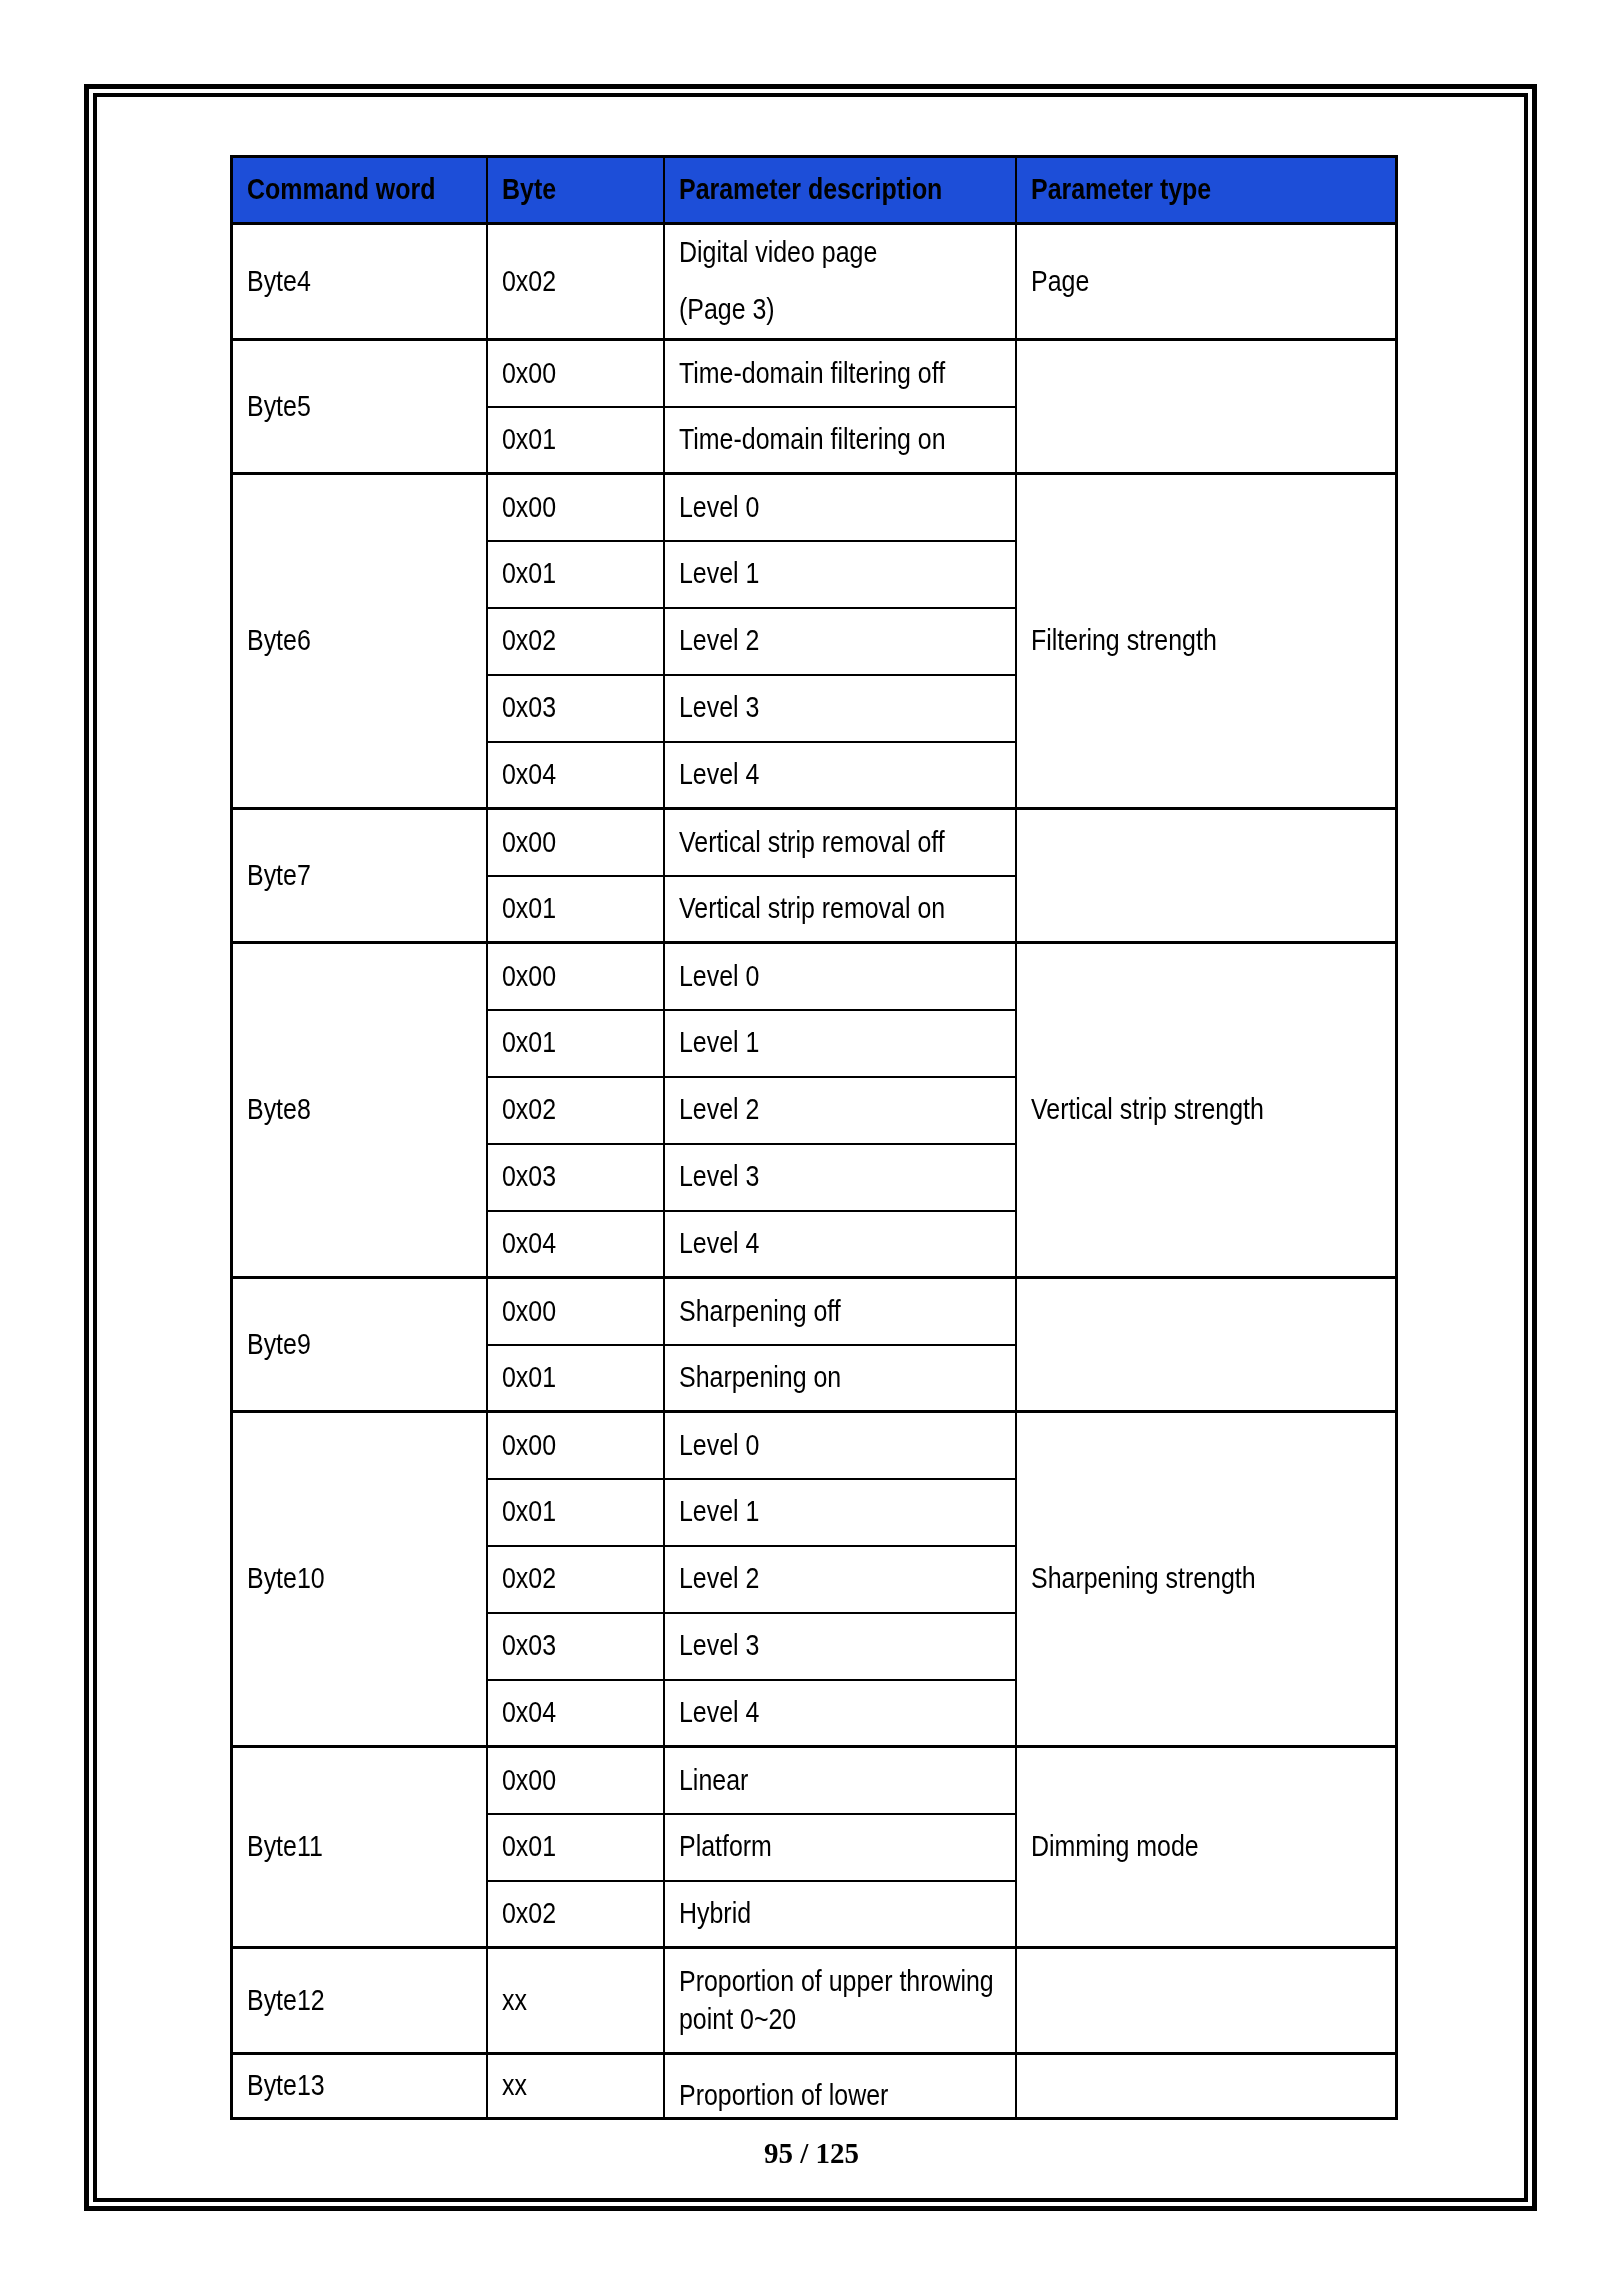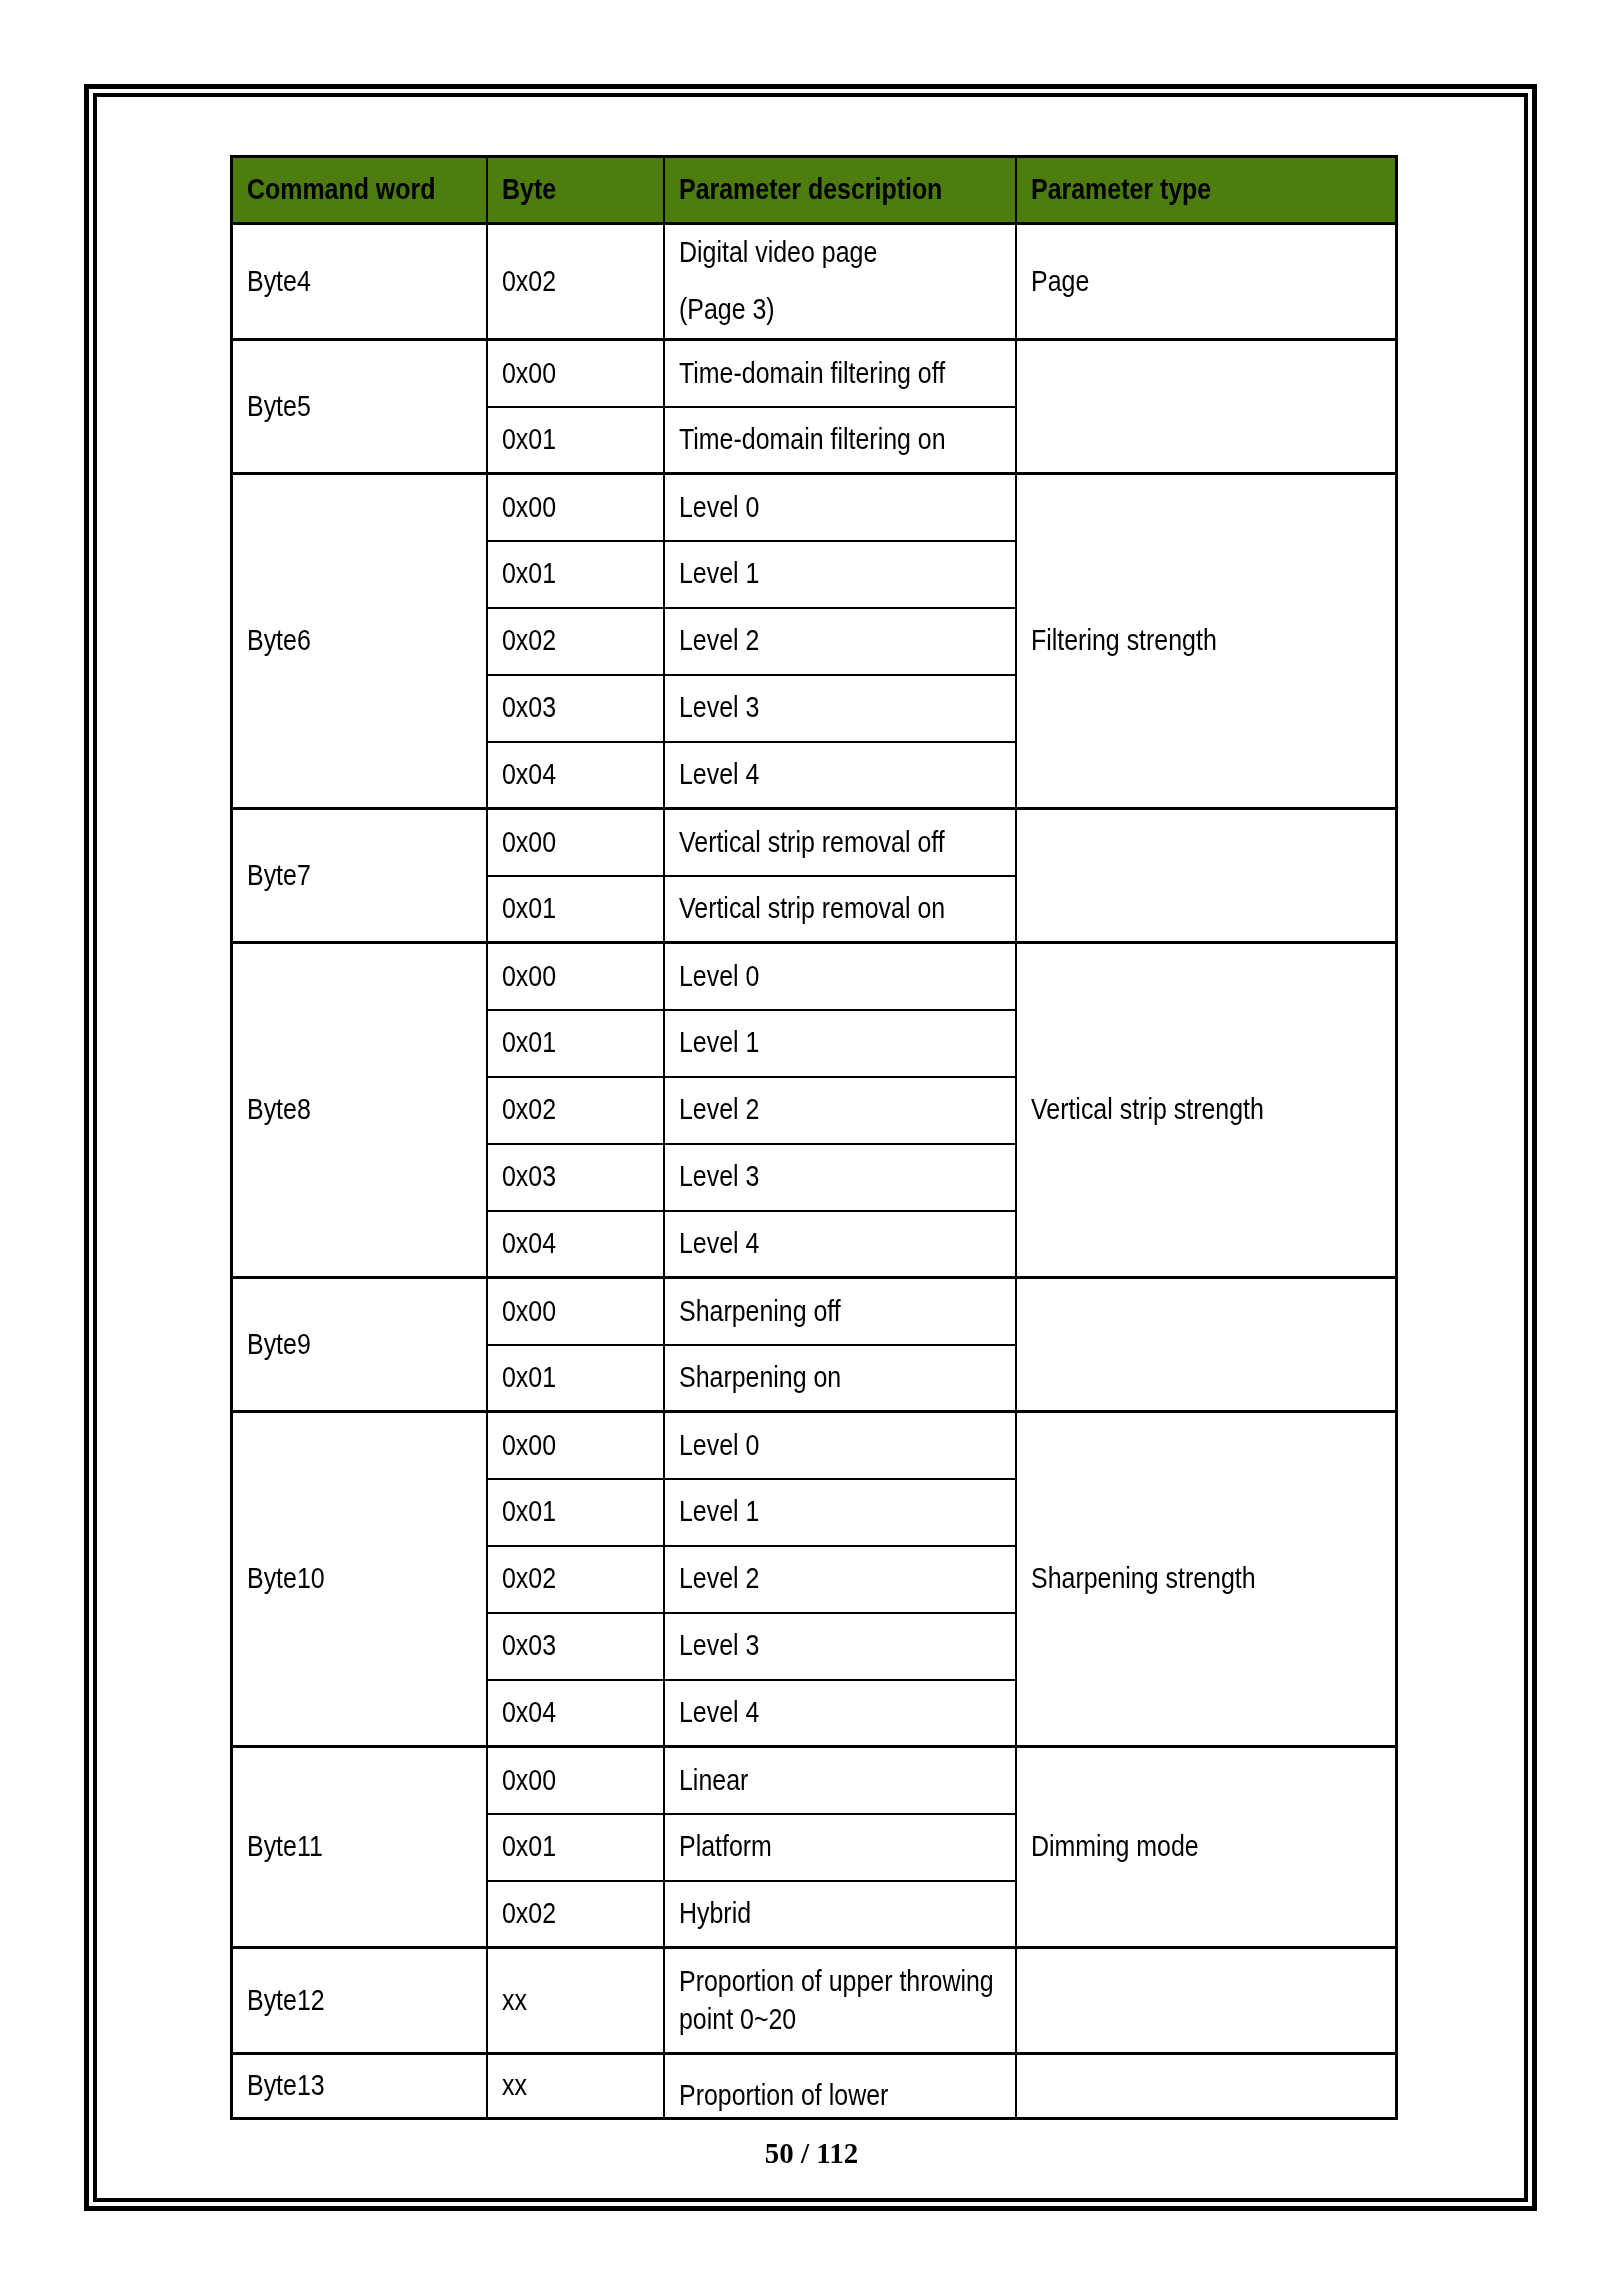--- a/index.html
+++ b/index.html
@@ -45,21 +45,21 @@
   .cmd td, .cmd th {
     border: 2.6px solid #000;
     vertical-align: middle;
     padding: 0 2.6px 0 14.4px;
     font-size: 29px;
     font-weight: normal;
     text-align: left;
     overflow: hidden;
   }
   .cmd th {
-    background: #4d7c0f;
+    background: #1d4ed8;
     font-weight: bold;
     border-bottom: 3.9px solid #000;
   }
   tr.grp > td { border-top: 3.9px solid #000; }
   tr.hh   { height: 67px; }
   tr.tall { height: 116px; text-decoration: underline; }
   tr.r    { height: 67px; }
   tr.b12  { height: 106px; }
   tr.b13  { height: 65px; }
   
@@ -249,14 +249,14 @@
 
   <tr class="grp b13">
     <td><span class="t">Byte13</span></td>
     <td><span class="t">xx</span></td>
     <td><span class="t shift">Proportion of lower</span></td>
     <td><span class="t"></span></td>
   </tr>
 </tbody>
   </table>
 
-<div class="footer">50 / 112</div>
+<div class="footer">95 / 125</div>
 
 
 </body></html>

